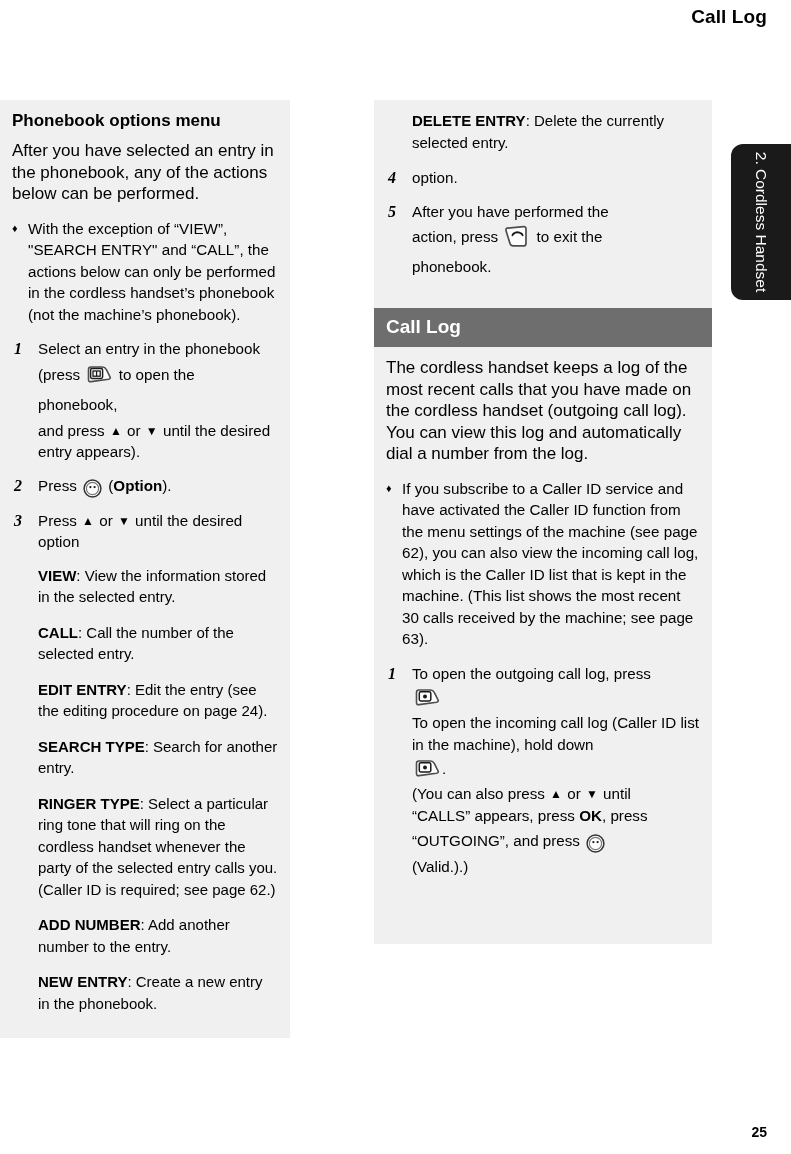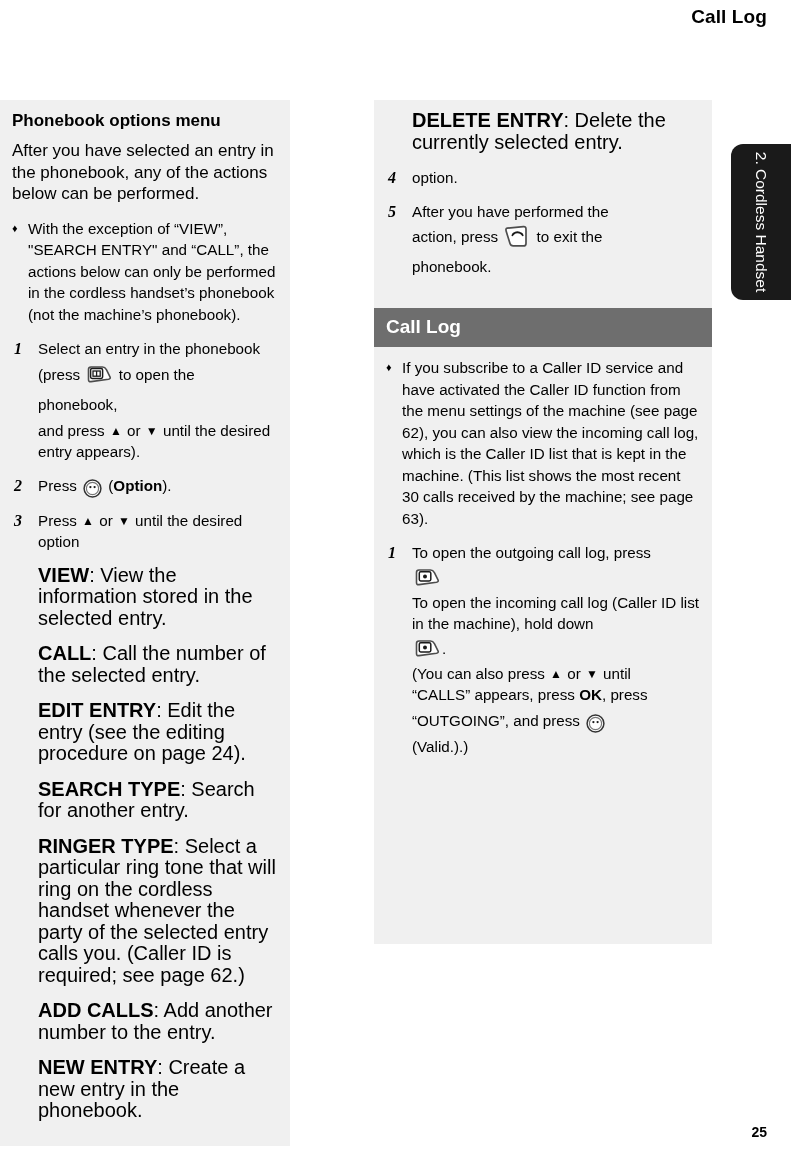--- a/index.html
+++ b/index.html
@@ -128,21 +128,21 @@
     font-weight: bold;
     font-style: italic;
     font-family: "Liberation Serif", serif;
     line-height: 21.5px;
   }
   .step .ln { display: block; }
   .step .ln.tall { line-height: 30px; }
 
   
   .optdef {
-    font-size: 20px;
+    font-size: 15px;
     line-height: 21.5px;
     margin: 0 0 14px 0;
     padding-left: 26px;
   }
   .optdef b { font-weight: bold; }
 
   strong, b { font-weight: bold; }
 
   
   .key {
@@ -242,21 +242,21 @@
         <span class="arrow">▼</span>
         <span>until the desired option</span>
       </span>
     </div>
 
     <p class="optdef"><b>VIEW</b><span>: View the information stored in the selected entry.</span></p>
     <p class="optdef"><b>CALL</b><span>: Call the number of the selected entry.</span></p>
     <p class="optdef"><b>EDIT ENTRY</b><span>: Edit the entry (see the editing procedure on page 24).</span></p>
     <p class="optdef"><b>SEARCH TYPE</b><span>: Search for another entry.</span></p>
     <p class="optdef"><b>RINGER TYPE</b><span>: Select a particular ring tone that will ring on the cordless handset whenever the party of the selected entry calls you. (Caller ID is required; see page 62.)</span></p>
-    <p class="optdef"><b>ADD CALLS</b><span>: Add another number to the entry.</span></p>
+    <p class="optdef"><b>ADD NUMBER</b><span>: Add another number to the entry.</span></p>
     <p class="optdef"><b>NEW ENTRY</b><span>: Create a new entry in the phonebook.</span></p>
 
   </div>
 
   <div class="col col-right" style="min-height: 844px;">
 
     <p class="optdef" style="margin-top:10px;"><b>DELETE ENTRY</b><span>: Delete the currently selected entry.</span></p>
 
     <div class="step">
       <span class="num">4</span>
@@ -276,20 +276,21 @@
             <line x1="17.6" y1="8.8" x2="18.7" y2="10.3" stroke="#1a1a1a" stroke-width="1.8" stroke-linecap="round"></line>
           </svg>
         </span>
         <span>to exit the</span>
       </span>
       <span class="ln tall">phonebook.</span>
     </div>
 
     <div class="band-title">Call Log</div>
 
+    <p class="body">The cordless handset keeps a log of the most recent calls that you have made on the cordless handset (outgoing call log). You can view this log and automatically dial a number from the log.</p>
 
     <div class="bullet">
       <span class="dia">♦</span>
       <span>If you subscribe to a Caller ID service and have activated the Caller ID function from the menu settings of the machine (see page 62), you can also view the incoming call log, which is the Caller ID list that is kept in the machine. (This list shows the most recent 30 calls received by the machine; see page 63).</span>
     </div>
 
     <div class="step">
       <span class="num">1</span>
       <span class="ln">To open the outgoing call log, press</span>
       <span class="ln" style="line-height:28px;">

